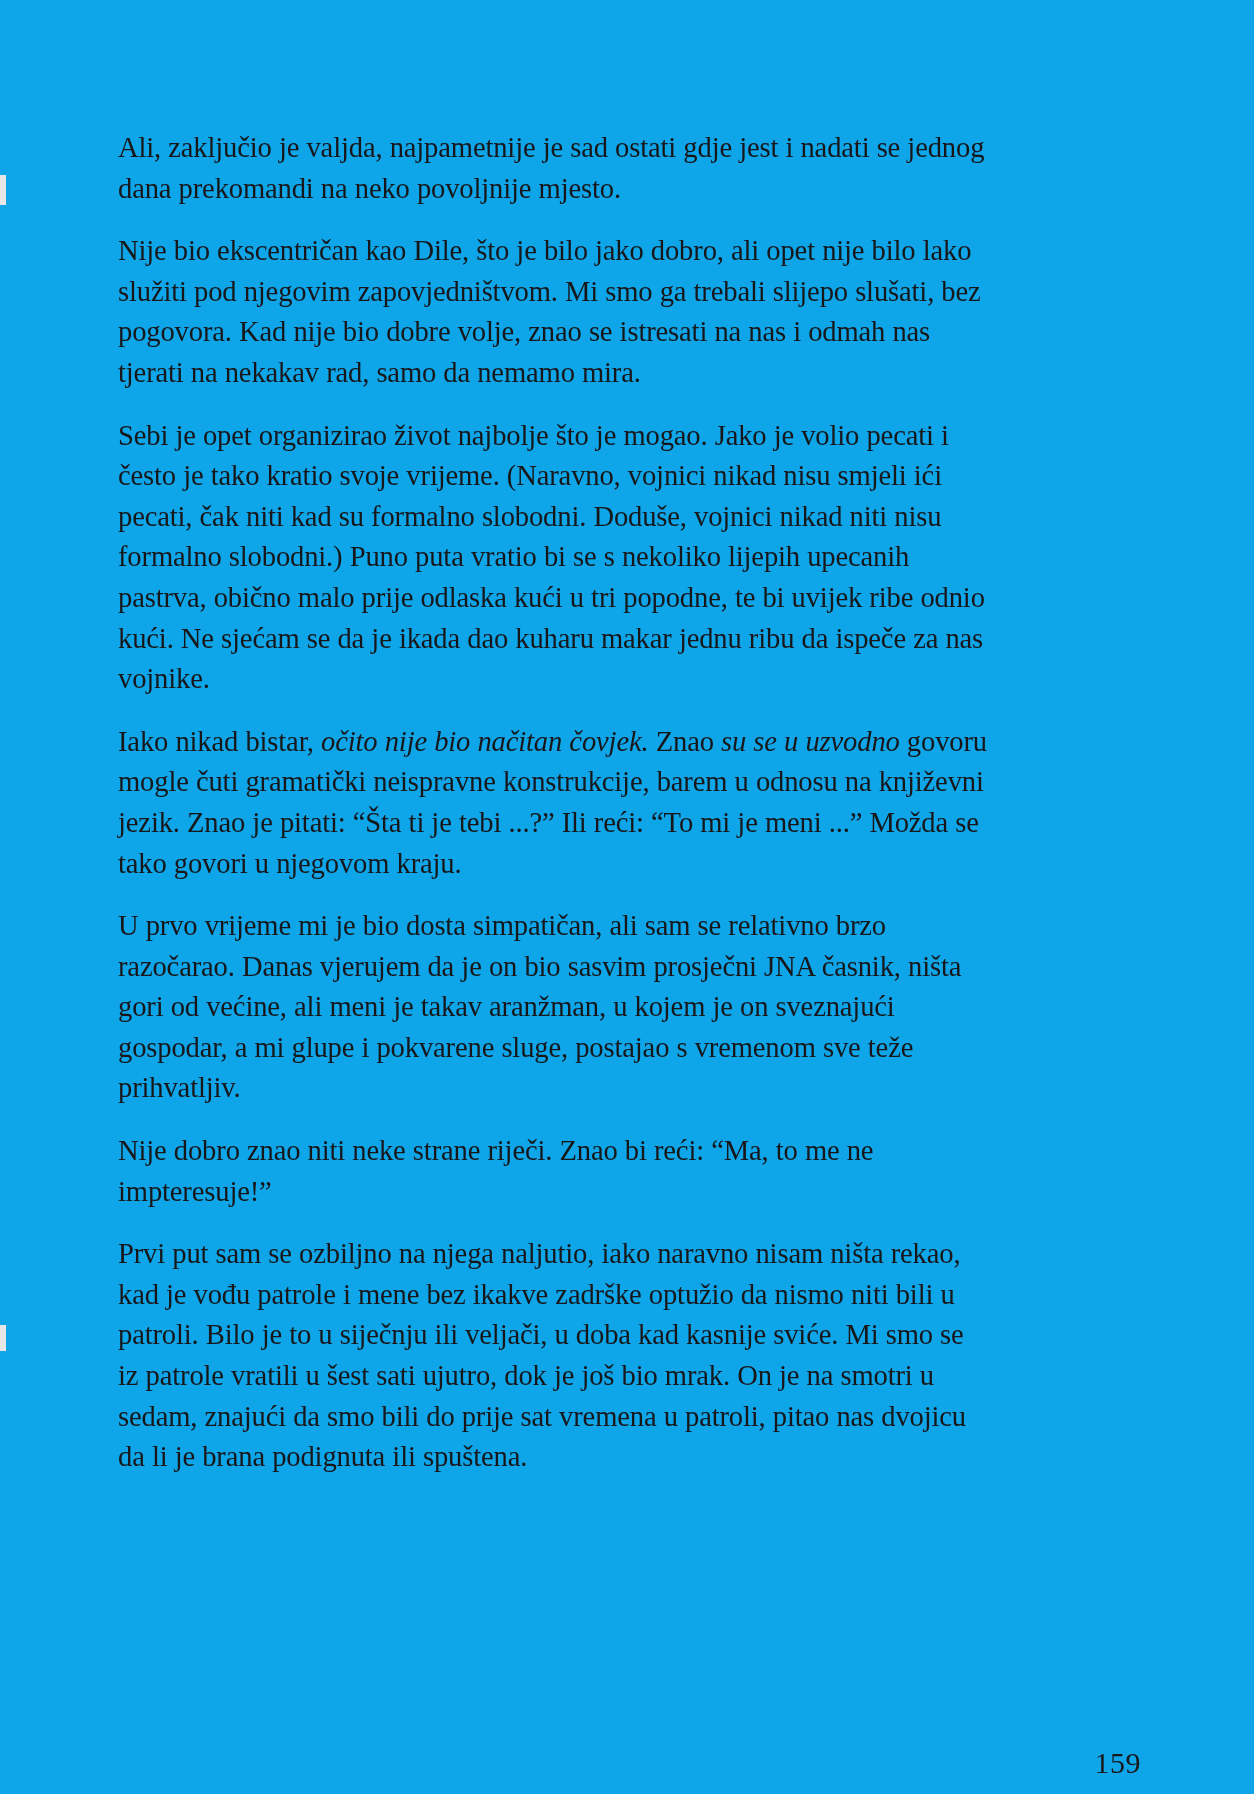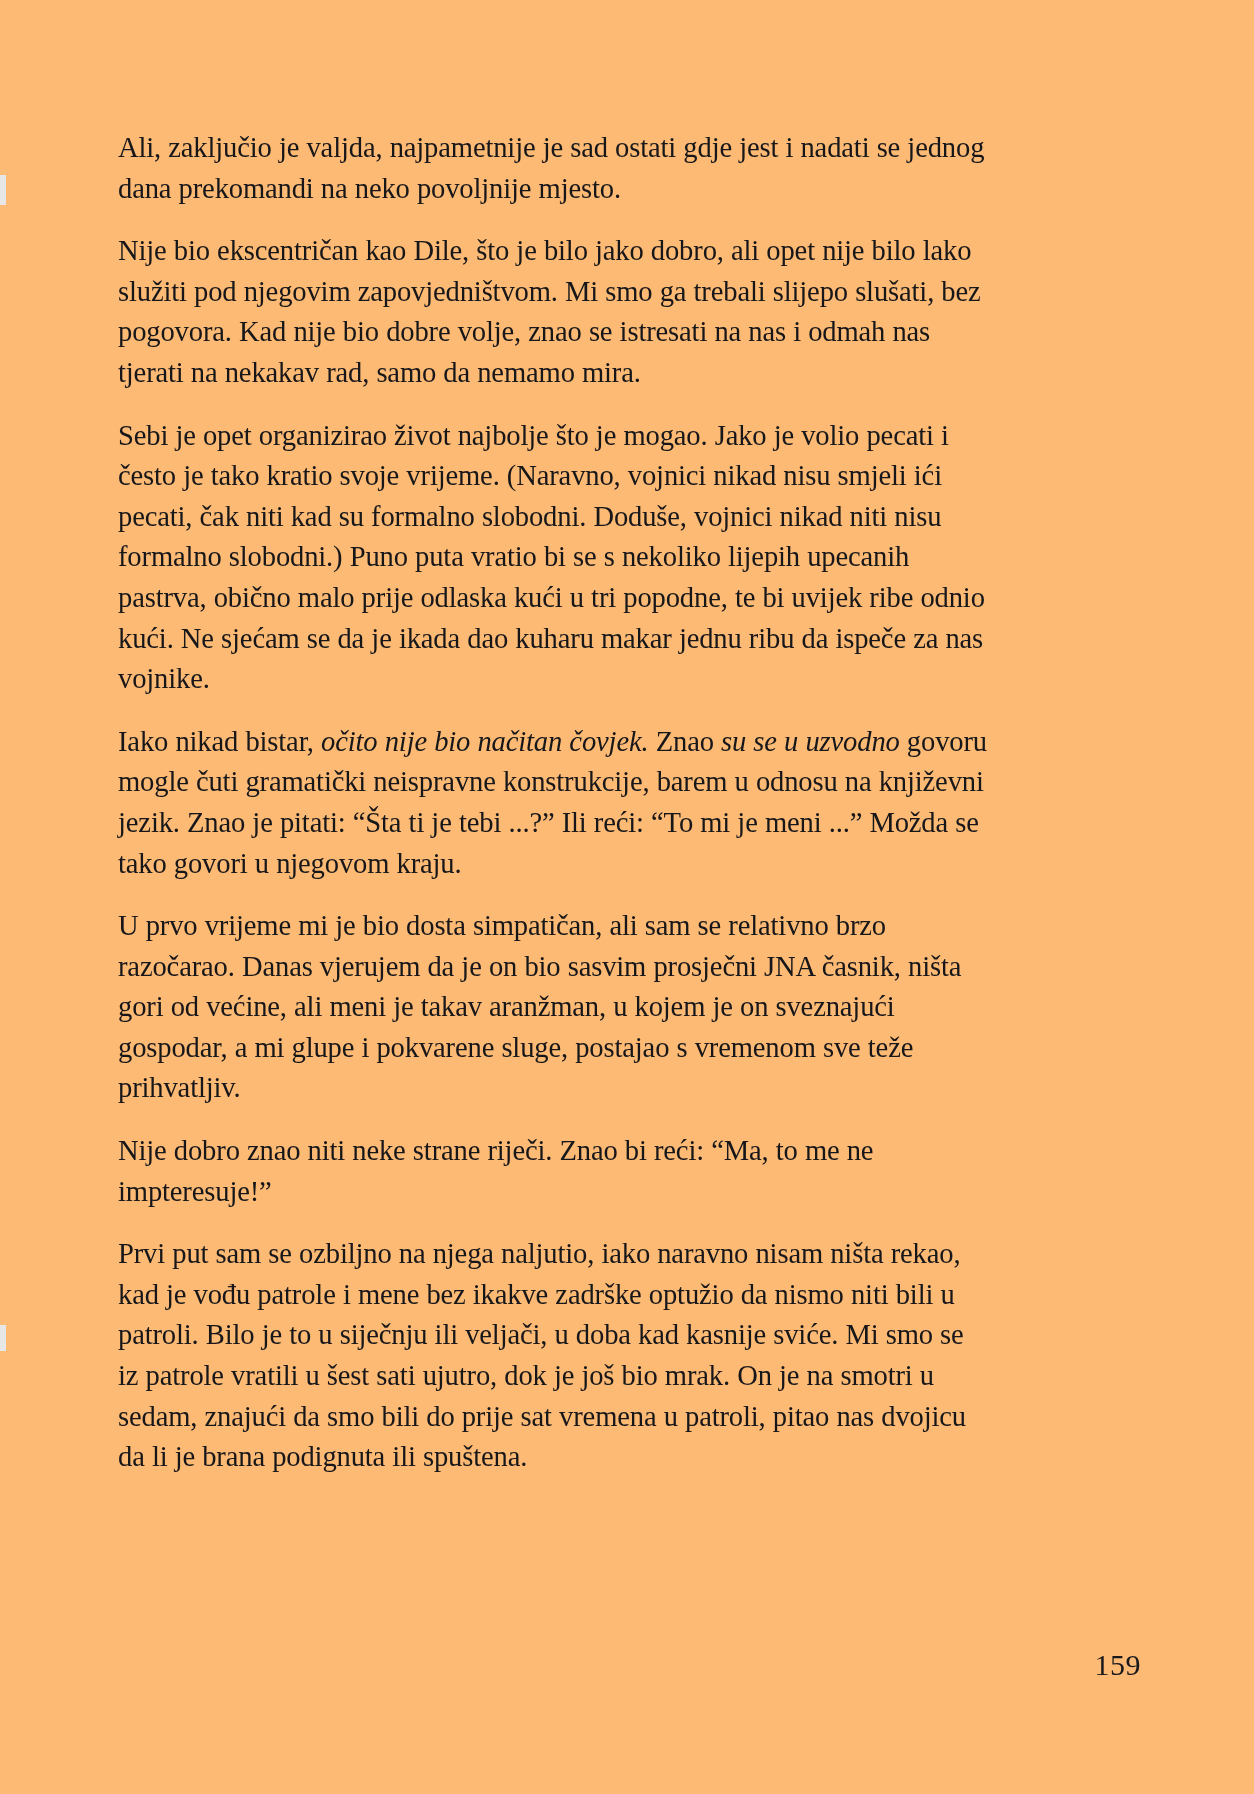--- a/index.html
+++ b/index.html
@@ -8,21 +8,21 @@
     background: #ffffff;
   }
   body {
     font-family: "Liberation Serif", "DejaVu Serif", serif;
     color: #1a1a1a;
   }
   .page {
     position: relative;
     width: 1254px;
     height: 1794px;
-    background: #fdba74;
+    background: #0ea5e9;
     overflow: hidden;
     box-sizing: border-box;
   }
   
   .gutter-mark {
     position: absolute;
     left: 0;
     width: 6px;
     background: #e7e7e7;
   }
@@ -44,21 +44,21 @@
     word-spacing: 0.2px;
     color: #17171a;
     -webkit-font-smoothing: antialiased;
   }
   .para:last-child { margin-bottom: 0; }
   .para em { }
 
   .folio {
     position: absolute;
     right: 113px;
-    top: 1650px;
+    top: 1748px;
     font-size: 30px;
     line-height: 1;
     color: #19191c;
     letter-spacing: 0.5px;
   }
 </style>
 </head>
 <body>
 
 <div class="page">

